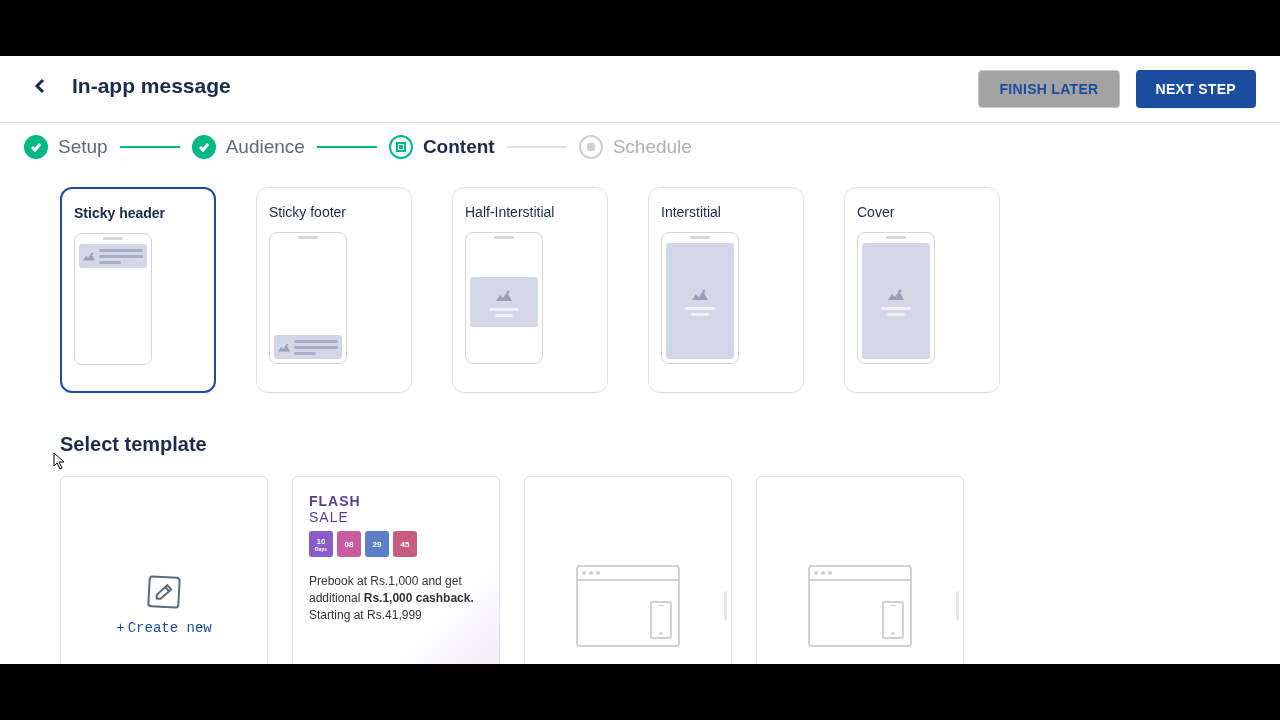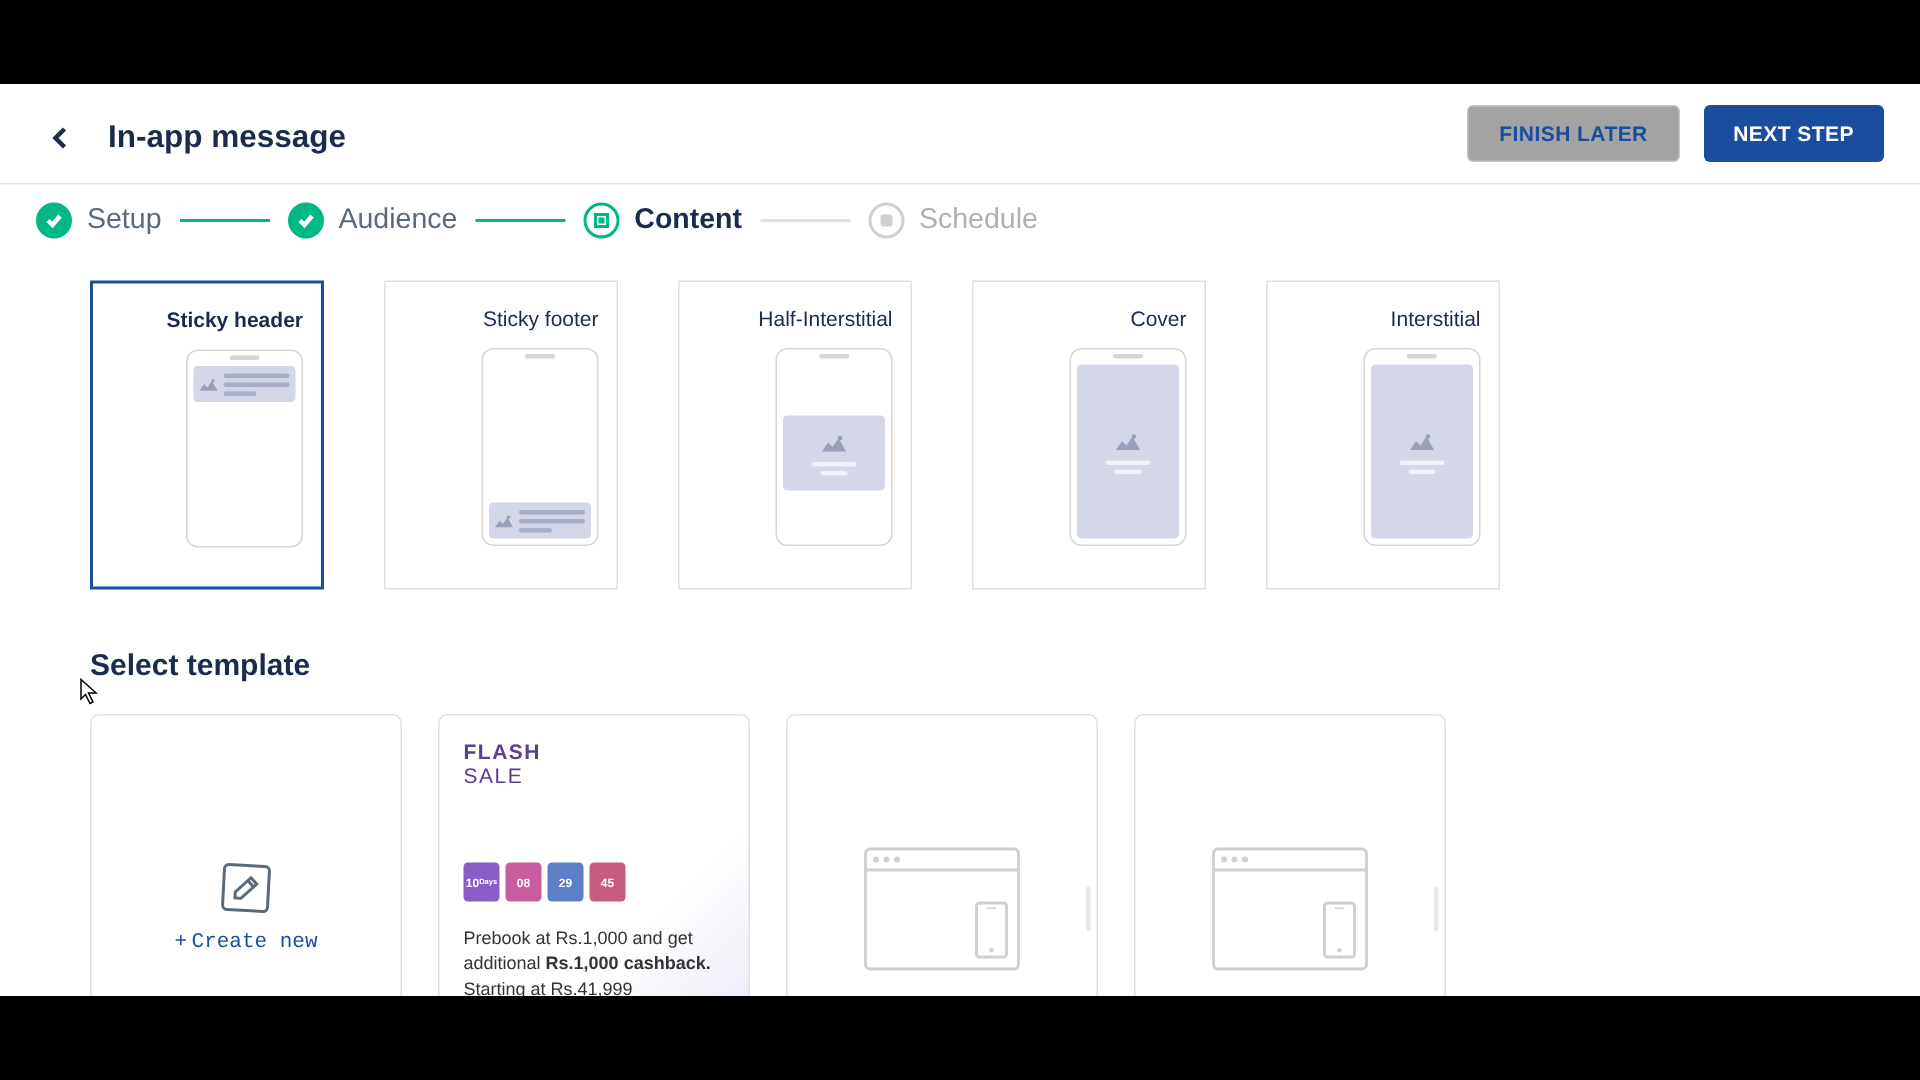--- a/index.html
+++ b/index.html
@@ -4,21 +4,21 @@
   <style>
     * { margin: 0; padding: 0; box-sizing: border-box; }
     body { font-family: -apple-system, BlinkMacSystemFont, 'Segoe UI', sans-serif; background: #fff; width: 1280px; height: 720px; position: relative; overflow: hidden; }
     
     .letterbox { position: absolute; left: 0; right: 0; background: #000; height: 56px; z-index: 10; }
     .letterbox.top { top: 0; }
     .letterbox.bottom { bottom: 0; }
     
     .content-wrap { position: absolute; top: 56px; bottom: 56px; left: 0; right: 0; overflow: hidden; }
     
-    .header { display: flex; align-items: flex-end; justify-content: space-between; padding: 14px 24px; border-bottom: 1px solid #e5e5e5; }
+    .header { display: flex; align-items: flex-start; justify-content: space-between; padding: 14px 24px; border-bottom: 1px solid #e5e5e5; }
     .header-left { display: flex; align-items: center; gap: 16px; }
     .back-arrow { width: 32px; height: 32px; display: flex; align-items: center; justify-content: center; cursor: pointer; }
     .back-arrow svg { width: 16px; height: 16px; stroke: #1a2b4c; stroke-width: 3; fill: none; }
     .page-title { font-size: 21px; font-weight: 600; color: #1a2b4c; }
     .header-actions { display: flex; gap: 16px; }
     .btn { padding: 10px 20px; font-size: 14px; font-weight: 600; border-radius: 4px; cursor: pointer; border: none; letter-spacing: 0.3px; }
     .btn-outline { background: #a3a3a3; color: #1a4d9e; border: 1px solid #c5c5c5; }
     .btn-primary { background: #1a4d9e; color: #fff; }
     
     .stepper { display: flex; align-items: center; padding: 12px 24px; gap: 0; }
@@ -32,21 +32,21 @@
     .step-pending-inner { width: 8px; height: 8px; background: #d0d0d0; border-radius: 2px; }
     .step-label { font-size: 19px; color: #5a6a7a; }
     .step-label.active { font-weight: 600; color: #1a2b4c; }
     .step-label.pending { color: #b0b0b0; }
     .connector { height: 2px; background: #00b884; width: 60px; margin: 0 12px; }
     .connector.pending { background: #e0e0e0; }
     
     .main { padding: 16px 40px 16px 60px; }
     
     .layout-grid { display: flex; gap: 40px; }
-    .layout-card { width: 156px; height: 206px; border: 1px solid #e0e0e0; border-radius: 0; padding: 16px 12px; text-align: center; cursor: pointer; display: flex; flex-direction: column; align-items: flex-end; }
+    .layout-card { width: 156px; height: 206px; border: 1px solid #e0e0e0; border-radius: 12px; padding: 16px 12px; text-align: center; cursor: pointer; display: flex; flex-direction: column; align-items: flex-start; }
     .layout-card.selected { border: 2px solid #1a4d9e; }
     .layout-label { font-size: 14px; color: #1a2b4c; margin-bottom: 12px; font-weight: 500; }
     .layout-card.selected .layout-label { font-weight: 600; }
     .phone-frame { width: 78px; height: 132px; border: 1px solid #d5d5d5; border-radius: 8px; position: relative; overflow: hidden; }
     .phone-notch { position: absolute; top: 3px; left: 50%; transform: translateX(-50%); width: 20px; height: 3px; background: #d5d5d5; border-radius: 2px; }
     
     .msg-block { position: absolute; background: #d3d7e8; border-radius: 3px; display: flex; flex-direction: column; align-items: center; justify-content: center; gap: 3px; }
     .msg-header-block { top: 10px; left: 4px; right: 4px; height: 24px; flex-direction: row; gap: 4px; padding: 0 4px; justify-content: flex-start; }
     .msg-footer-block { bottom: 4px; left: 4px; right: 4px; height: 24px; flex-direction: row; gap: 4px; padding: 0 4px; justify-content: flex-start; }
     .msg-half-block { top: 44px; left: 4px; right: 4px; height: 50px; }
@@ -69,21 +69,21 @@
     .create-new { display: flex; flex-direction: column; align-items: center; gap: 12px; position: relative; font-family: Liberation Mono, monospace; }
     .create-icon { width: 32px; height: 32px; border: 2px solid #5a6a7a; border-radius: 4px; display: flex; align-items: center; justify-content: center; transform: rotate(3deg); }
     .create-icon svg { width: 18px; height: 18px; stroke: #5a6a7a; stroke-width: 2; fill: none; }
     .create-label { font-size: 14px; color: #1a4d9e; font-weight: 500; }
     .plus { font-size: 14px; color: #1a4d9e; margin-right: 3px; }
     
     .flash-card { background: linear-gradient(135deg, #fff 60%, #e8e0f5 100%); padding: 16px; justify-content: flex-start; align-items: flex-start; position: relative; }
     .flash-logo { font-size: 14px; letter-spacing: 1px; color: #5a3e8f; }
     .flash-logo .b { font-weight: 700; }
     .flash-tiles { display: flex; gap: 4px; margin: 6px 0; }
-    .flash-tile { width: 24px; height: 26px; border-radius: 3px; display: flex; flex-direction: row; align-items: center; justify-content: center; color: #fff; font-size: 8px; font-weight: 600; margin-top: 44px; }
+    .flash-tile { width: 24px; height: 26px; border-radius: 3px; display: flex; flex-direction: column; align-items: center; justify-content: center; color: #fff; font-size: 8px; font-weight: 600; }
     .flash-text { font-size: 12px; color: #333; line-height: 1.4; margin-top: 10px; }
     .flash-text b { font-weight: 700; }
     
     .browser-card { display: flex; align-items: center; justify-content: center; }
     .browser-frame { width: 104px; height: 82px; border: 2px solid #d0d0d0; border-radius: 4px; position: relative; }
     .browser-bar { position: absolute; top: 0; left: 0; right: 0; height: 14px; border-bottom: 2px solid #d0d0d0; display: flex; align-items: center; padding-left: 4px; gap: 3px; }
     .browser-dot { width: 4px; height: 4px; border-radius: 50%; background: #d0d0d0; }
     .browser-phone { position: absolute; bottom: 6px; right: 6px; width: 22px; height: 38px; border: 2px solid #d0d0d0; border-radius: 3px; }
     .browser-phone::before { content: ''; position: absolute; top: 2px; left: 50%; transform: translateX(-50%); width: 6px; height: 1px; background: #d0d0d0; }
     .browser-phone::after { content: ''; position: absolute; bottom: 2px; left: 50%; transform: translateX(-50%); width: 3px; height: 3px; border-radius: 50%; background: #d0d0d0; }
@@ -199,39 +199,39 @@
                 <path d="M0 12 L4 6 L7 9 L11 3 L16 12 Z"></path>
                 <circle cx="12" cy="3" r="1.5"></circle>
               </svg>
             <div class="msg-cline"></div>
               <div class="msg-cline short"></div>
           </div>
         </div>
       </div>
 
       <div class="layout-card">
-        <div class="layout-label">Cover</div>
-        <div class="phone-frame">
-          <div class="phone-notch"></div>
-          <div class="msg-block msg-cover-block">
+        <div class="layout-label">Interstitial</div>
+        <div class="phone-frame">
+          <div class="phone-notch"></div>
+          <div class="msg-block msg-full-block">
             <svg class="msg-center-img img-icon" viewBox="0 0 16 12">
                 <path d="M0 12 L4 6 L7 9 L11 3 L16 12 Z"></path>
                 <circle cx="12" cy="3" r="1.5"></circle>
               </svg>
             <div class="msg-cline"></div>
               <div class="msg-cline short"></div>
           </div>
         </div>
       </div>
 
       <div class="layout-card">
-        <div class="layout-label">Interstitial</div>
-        <div class="phone-frame">
-          <div class="phone-notch"></div>
-          <div class="msg-block msg-full-block">
+        <div class="layout-label">Cover</div>
+        <div class="phone-frame">
+          <div class="phone-notch"></div>
+          <div class="msg-block msg-cover-block">
             <svg class="msg-center-img img-icon" viewBox="0 0 16 12">
                 <path d="M0 12 L4 6 L7 9 L11 3 L16 12 Z"></path>
                 <circle cx="12" cy="3" r="1.5"></circle>
               </svg>
             <div class="msg-cline"></div>
               <div class="msg-cline short"></div>
           </div>
         </div>
       </div>
     </div>

